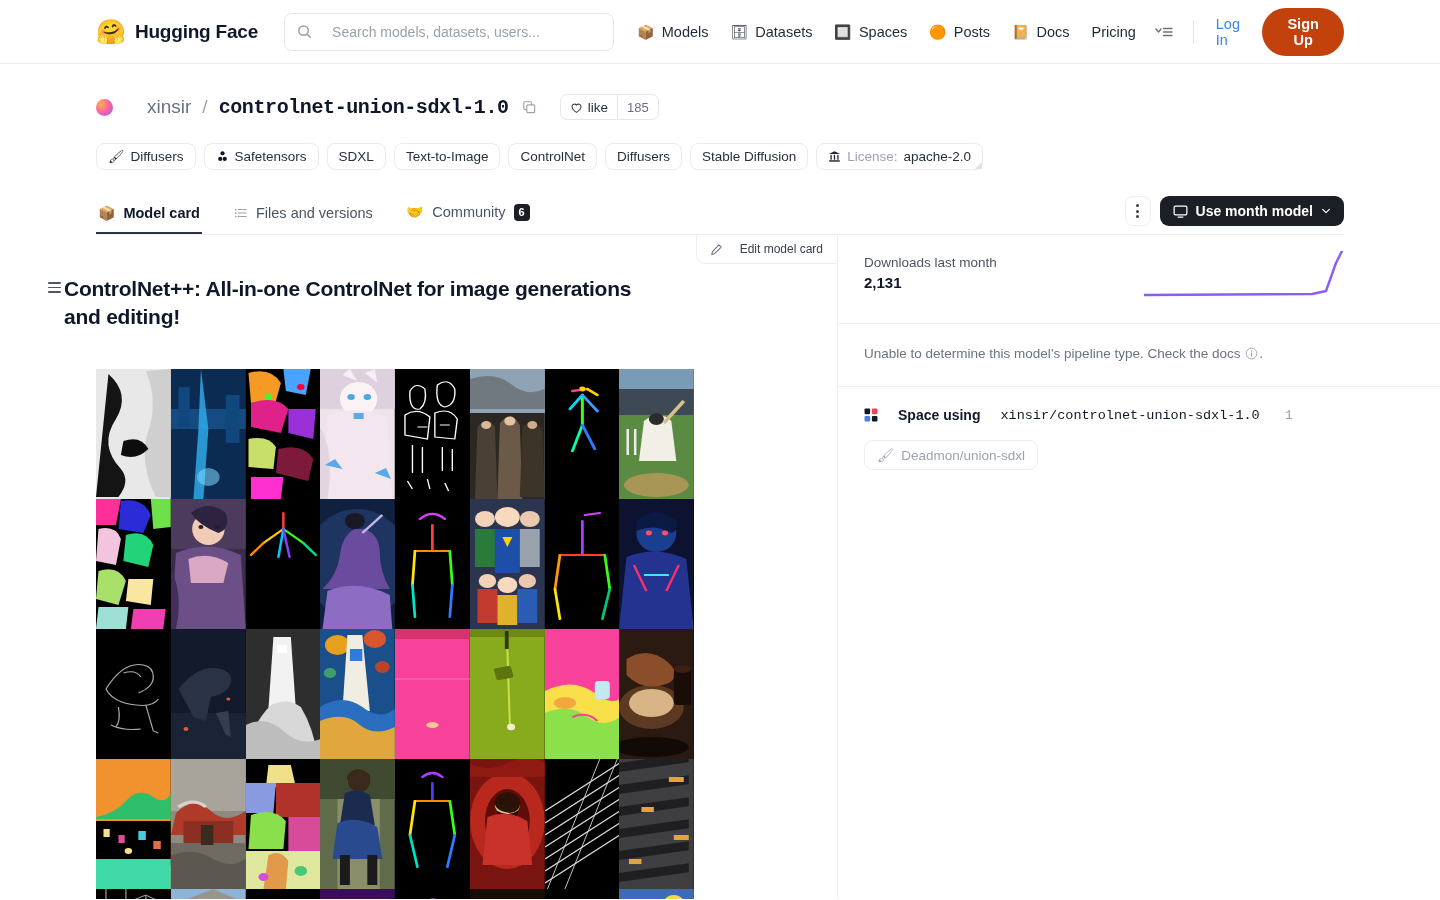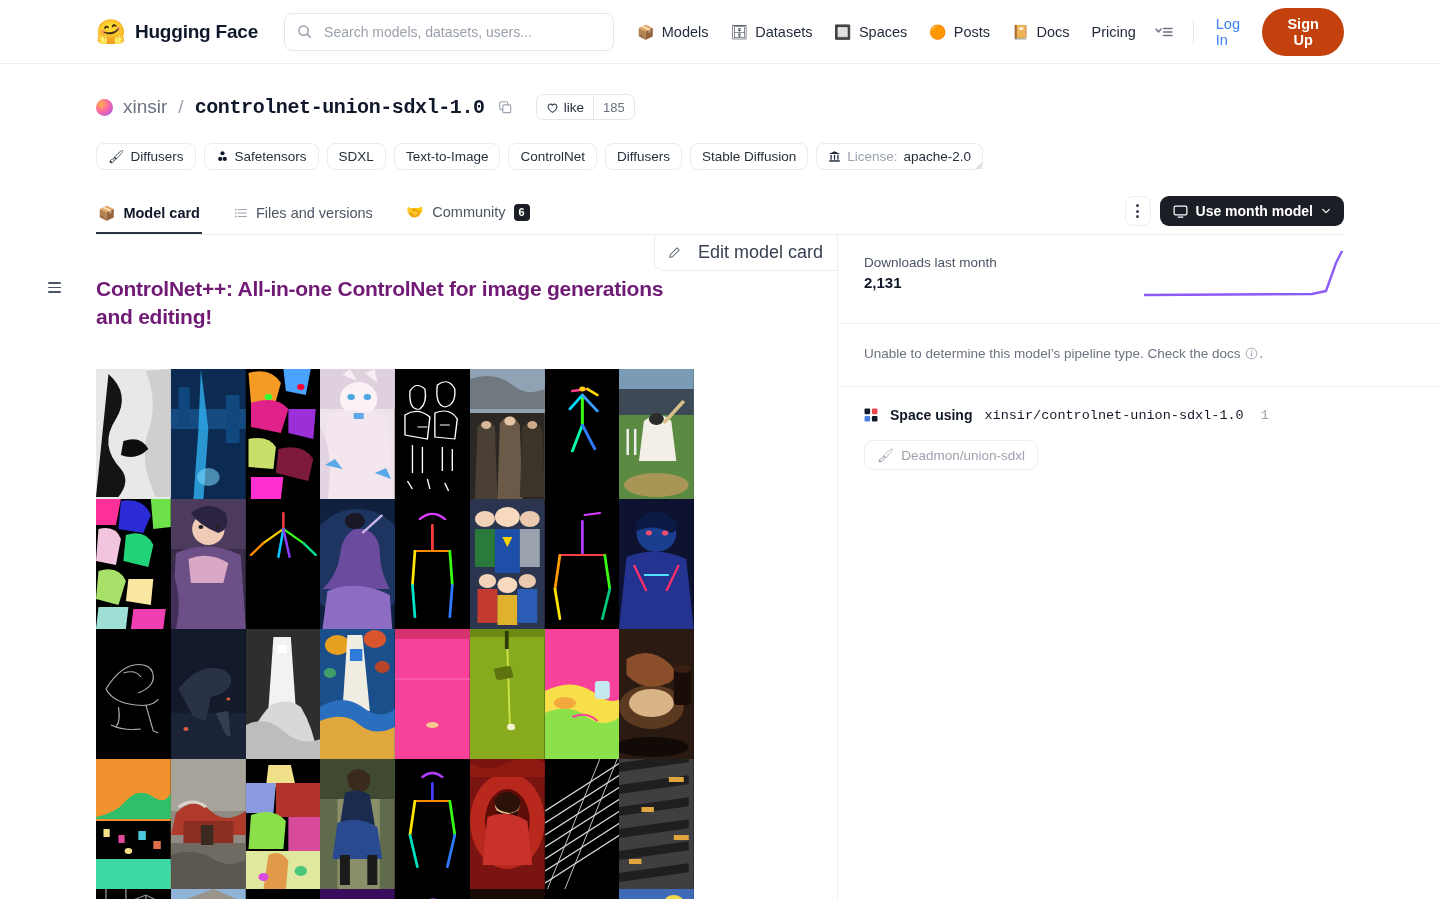--- a/index.html
+++ b/index.html
@@ -22,21 +22,21 @@
   }
   .brand { display: flex; align-items: center; gap: 9px; flex: none; }
   .brand-logo { font-size: 24px; line-height: 1; }
   .brand-name { font-size: 19px; font-weight: bold; letter-spacing: -0.2px; color: #0f172a; }
 
   .searchbox {
     margin-left: 26px;
     width: 334px; height: 38px;
     border: 1px solid #e5e7eb; border-radius: 8px;
     background: #fff;
-    display: flex; align-items: center; gap: 12px;
+    display: flex; align-items: center; gap: 20px;
     padding: 0 12px;
   }
   .searchbox svg { flex: none; }
   .search-input {
     border: none; outline: none; background: transparent;
     font-family: "Liberation Sans", sans-serif; font-size: 14px;
     color: #374151; width: 100%;
   }
   .search-input::placeholder { color: #9aa1ab; }
 
@@ -60,21 +60,21 @@
   }
 
   
   .modelhead { padding: 30px 96px 0 96px; }
   .title-row { display: flex; align-items: center; gap: 10px; }
   .avatar {
     width: 17px; height: 17px; border-radius: 50%;
     background: radial-gradient(circle at 30% 30%, #ffb347 0%, #ff66a3 45%, #8b5cf6 100%);
     flex: none;
   }
-  .owner { font-size: 19px; color: #6b7280; }
+  .owner { font-size: 19px; color: #6b7280; margin-left: 24px; }
   .slash { font-size: 19px; color: #9ca3af; margin: 0 1px; }
   .modelname { font-size: 20px; font-weight: bold; color: #0f172a; letter-spacing: -0.4px; }
   .copy-ic { margin-left: 3px; cursor: pointer; display: flex; align-items: center; }
   .like-btn {
     margin-left: 14px; display: flex; align-items: stretch;
     border: 1px solid #e5e7eb; border-radius: 7px; overflow: hidden;
     height: 26px; cursor: pointer; background: #fff;
   }
   .like-left {
     display: flex; align-items: center; gap: 5px;
@@ -151,32 +151,32 @@
     height: 664px;
     overflow: hidden;
   }
   .edit-card-btn {
     position: absolute; top: 0px; right: 0px;
     display: flex; align-items: center; gap: 17px;
     border: 1px solid #eceef1; border-top: none; border-right: none;
     border-radius: 0 0 0 9px;
     background: #fff;
     padding: 7px 14px 7px 13px;
-    font-size: 18px; color: #374151; cursor: pointer;
+    font-size: 12px; color: #374151; cursor: pointer;
   }
   .card-inner { padding: 40px 0 0 0; }
   .toc-ic {
     position: absolute; left: 48px; top: 47px;
     cursor: pointer; display: flex; flex-direction: column; gap: 3px;
   }
   .toc-ic span { display: block; width: 13px; height: 1.6px; background: #4b5563; border-radius: 1px; }
   .md-h1 {
-    margin-left: 96px; width: 600px;
+    margin-left: 64px; width: 600px;
     font-size: 21px; font-weight: bold; line-height: 1.33;
-    color: #701a75; letter-spacing: -0.25px;
+    color: #0f172a; letter-spacing: -0.25px;
   }
   .collage {
     margin: 38px 0 0 96px;
     width: 598px;
     display: grid;
     grid-template-columns: repeat(8, 1fr);
     grid-auto-rows: 130px;
     background: #000;
   }
   .cell { overflow: hidden; position: relative; background: #000; }
@@ -185,21 +185,21 @@
   
   .side-col { flex: 1; min-width: 0; }
   .side-sec { padding: 20px 96px 20px 26px; border-bottom: 1px solid #f0f1f3; }
   .side-sec.nb { border-bottom: none; }
   .dl-wrap { display: flex; align-items: flex-start; justify-content: space-between; gap: 0; }
   .dl-label { font-size: 13.5px; color: #4b5563; }
   .dl-value { font-size: 15px; font-weight: bold; color: #111827; margin-top: 4px; }
   .spark { width: 200px; height: 52px; flex: none; margin-top: -4px; }
   .pipeline-note { font-size: 13.5px; color: #6b7280; line-height: 1.5; }
   .info-ic { display: inline-block; vertical-align: -2px; margin: 0 1px; }
-  .space-head { display: flex; align-items: center; gap: 12px; }
+  .space-head { display: flex; align-items: center; gap: 20px; }
   .space-title { font-size: 14px; font-weight: bold; color: #111827; }
   .space-model { font-size: 13.5px; color: #111827; }
   .space-count { font-size: 13.5px; color: #9ca3af; margin-left: 5px; }
   .space-pill {
     display: inline-flex; align-items: center; gap: 7px;
     border: 1px solid #eceef1; border-radius: 9px;
     padding: 6px 12px; margin-top: 17px;
     font-size: 13.5px; color: #9ca3af; cursor: pointer;
     background: #fff;
   }

